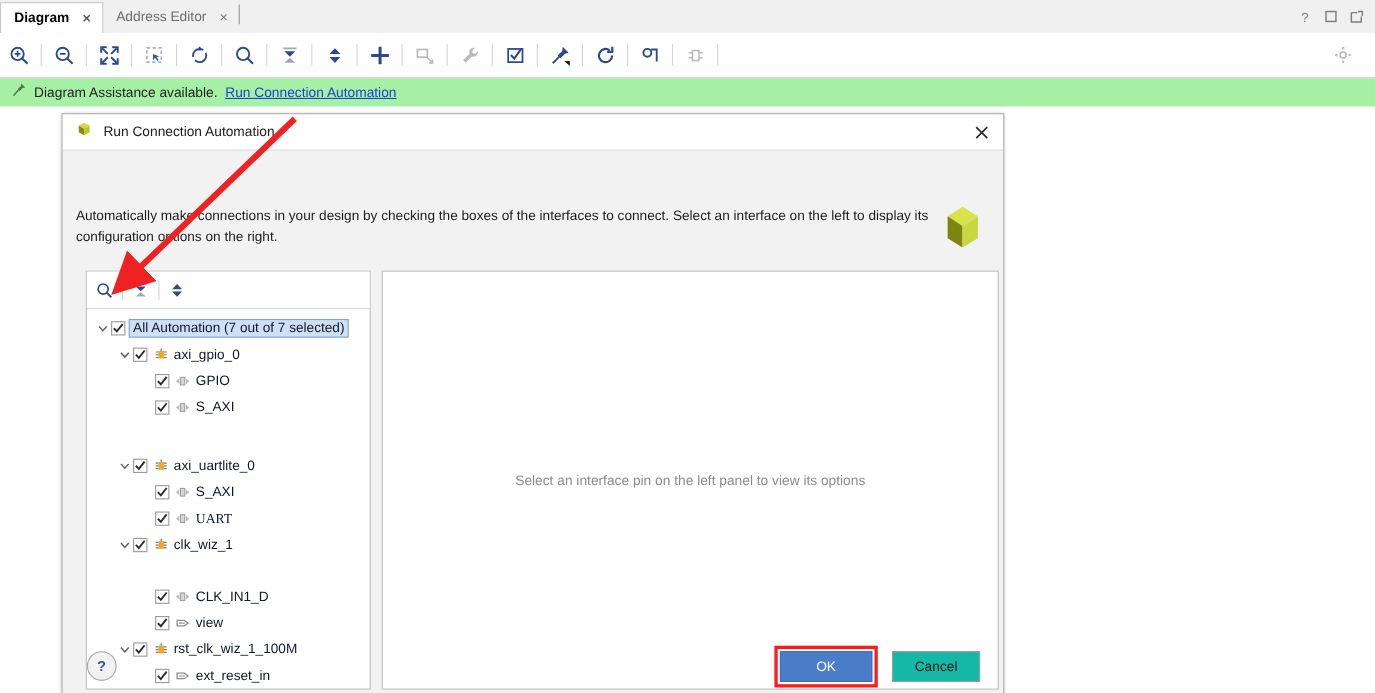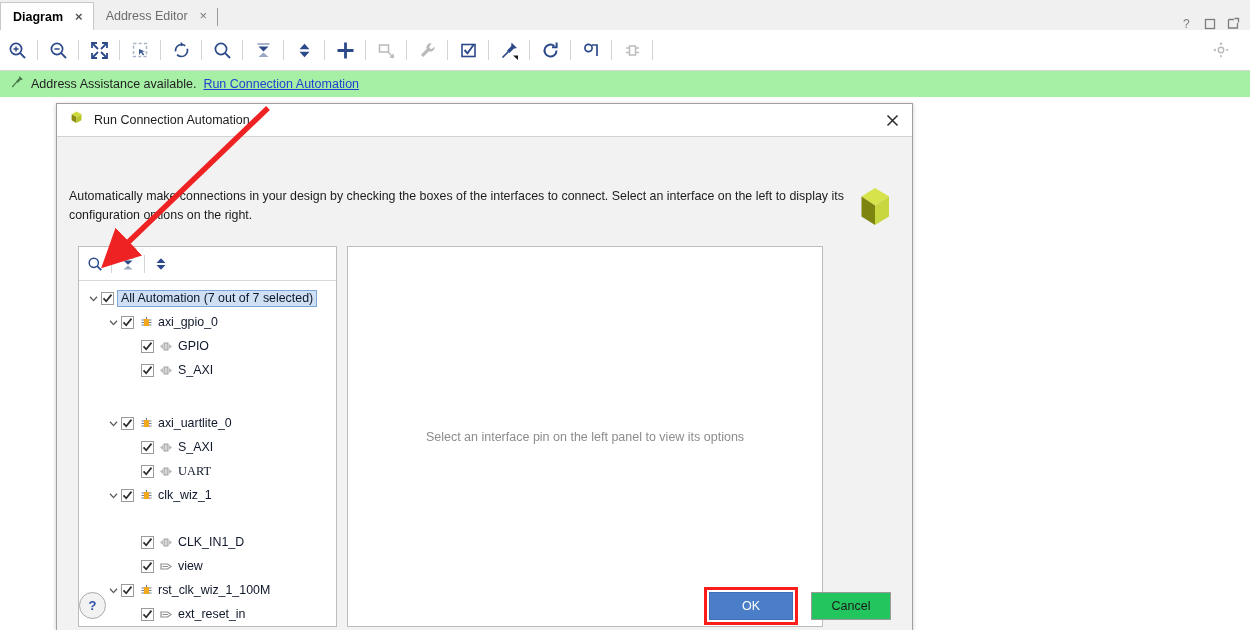--- a/index.html
+++ b/index.html
@@ -8,21 +8,21 @@
     font-family:"Liberation Sans", sans-serif;
     font-size:12px;color:#1e1e1e;
     background:#ffffff;
     position:relative;
   }
 
   
   #tabstrip{
     position:absolute;left:0;top:0;width:1250px;height:30px;
     background:#f0f0f0;border-bottom:1px solid #0369a1;
-    display:flex;align-items:flex-end;
+    display:flex;align-items:center;
   }
   .tab{
     height:29px;display:flex;align-items:center;gap:12px;
     padding:0 10px 0 12px;box-sizing:border-box;font-size:12.5px;
   }
   .tab.active{background:#ffffff;border:1px solid #c8c8c8;border-bottom:1px solid #ffffff;
     font-weight:bold;color:#000;position:relative;top:1px;}
   .tab.inactive{color:#6c6c6c;}
   .tab .tlabel{white-space:nowrap;}
   .tab .tclose{color:#7a7a7a;font-size:13px;line-height:1;cursor:pointer;}
@@ -86,37 +86,37 @@
   .tw{width:16px;height:16px;display:flex;align-items:center;justify-content:center;flex:0 0 auto;}
   .chk{width:13px;height:13px;border:1px solid #9a9a9a;background:#fff;box-sizing:border-box;
     display:flex;align-items:center;justify-content:center;flex:0 0 auto;cursor:pointer;}
   .ico{width:16px;height:16px;display:flex;align-items:center;justify-content:center;flex:0 0 auto;}
   .lbl{margin-left:4px;}
   .lbl.sel{background:#cfe0f5;border:1px solid #7aa7d8;padding:0 3px;margin-left:3px;
     line-height:15px;}
 
   
   #rightpanel{
-    position:absolute;left:290px;top:109px;width:476px;height:381px;
+    position:absolute;left:290px;top:109px;width:561px;height:381px;
     background:#ffffff;border:1px solid #bdbdbd;box-sizing:border-box;
     display:flex;align-items:center;justify-content:center;
   }
   #rightmsg{color:#8c8c8c;font-size:12.5px;}
 
   
   #footer{position:absolute;left:0;bottom:0;width:100%;height:43px;}
   #helpbtn{position:absolute;left:22px;top:5px;width:25px;height:25px;border-radius:50%;
     border:1px solid #a8a8a8;background:#f2f2f2;color:#2b4ea8;font-weight:bold;font-size:13px;
     display:flex;align-items:center;justify-content:center;cursor:pointer;}
   #okwrap{position:absolute;left:647px;top:0px;width:94px;height:38px;
     border:3px solid #fb1c1c;box-sizing:border-box;}
   #okbtn{position:absolute;left:652px;top:5px;width:84px;height:28px;background:#4a7ec9;
     color:#ffffff;border:1px solid #3f6fb5;font-size:12.5px;display:flex;align-items:center;
     justify-content:center;cursor:pointer;box-sizing:border-box;}
-  #cancelbtn{position:absolute;left:754px;top:5px;width:80px;height:28px;background:#22c55e;
+  #cancelbtn{position:absolute;left:754px;top:5px;width:80px;height:28px;background:#14b8a6;
     color:#1b1b1b;border:1px solid #9b9b9b;font-size:12.5px;display:flex;align-items:center;
     justify-content:center;cursor:pointer;box-sizing:border-box;}
 
   
   #annot{position:absolute;left:0;top:0;width:1250px;height:630px;pointer-events:none;}
 </style>
 </head>
 <body>
 
 <div id="tabstrip">
@@ -281,21 +281,21 @@
   </div>
 </div>
 
 <div id="assist">
   <span>
     <svg width="13" height="15" viewBox="0 0 13 15">
         <path d="M8.5 1 L12 4.5 L9.6 5 L6.7 7.9 L5 6.2 L7.9 3.3 Z" fill="#4a7a4a"></path>
         <path d="M5.6 7.1 L1.2 12" stroke="#4a7a4a" stroke-width="1.3"></path>
       </svg>
   </span>
-  <span>Address Assistance available.</span>
+  <span>Diagram Assistance available.</span>
   <span class="alink">Run Connection Automation</span>
 </div>
 
 <div id="canvas">
   
 </div>
 
 <div id="dialog">
 
   <div id="dlgtitle">

